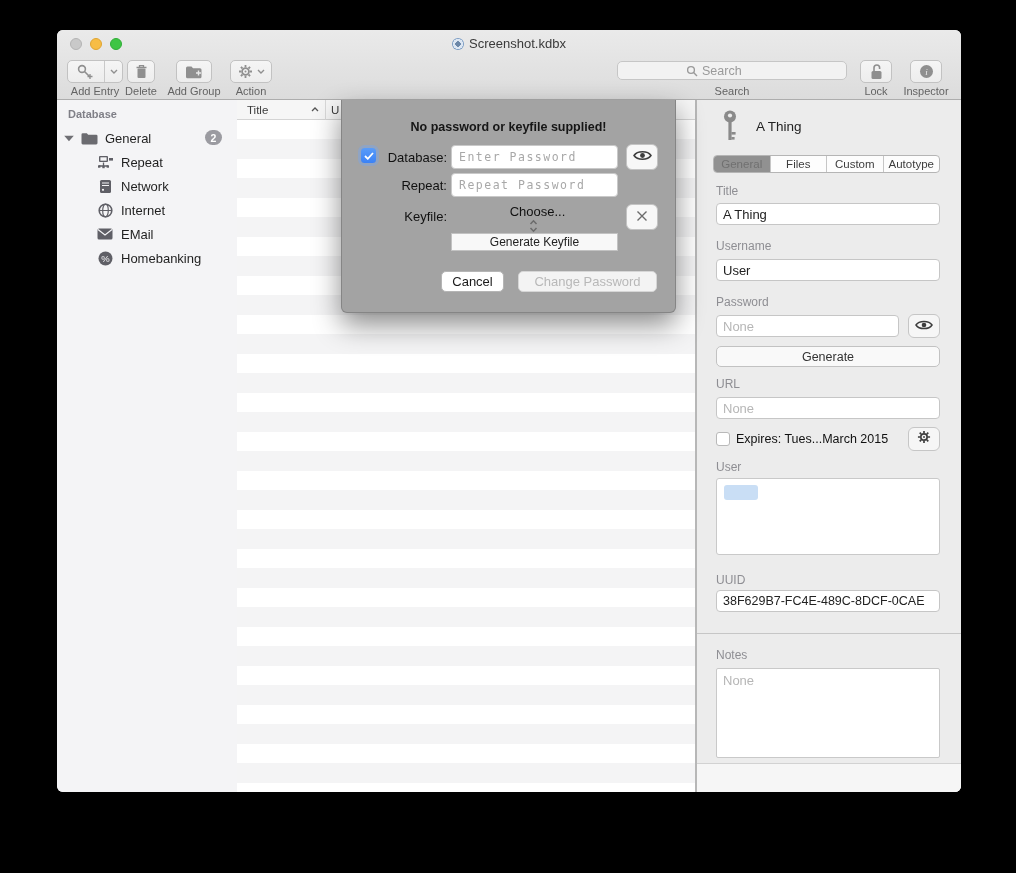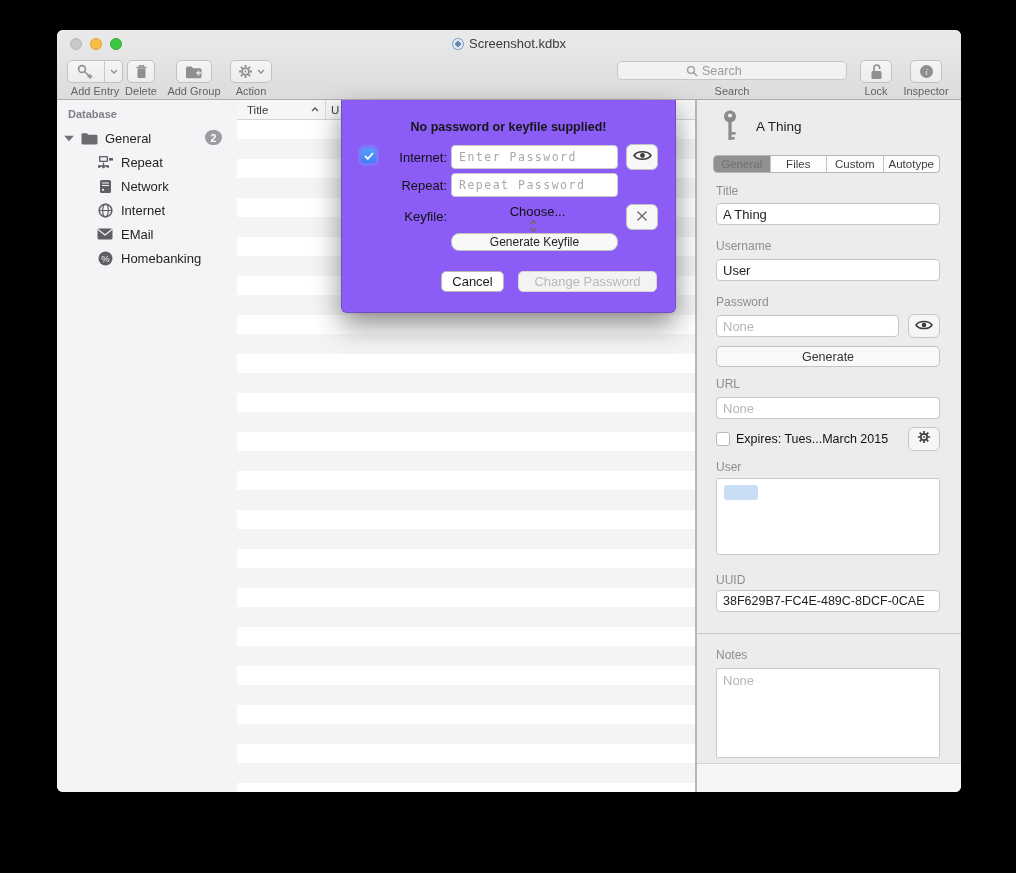--- a/index.html
+++ b/index.html
@@ -52,37 +52,37 @@
   
   #list-header { position:absolute; left:0; top:0; width:458px; height:20px; background:#f6f6f6;
     border-bottom:1px solid #d4d4d4; display:flex; align-items:center; font-size:11.5px; color:#3c3c3c; }
   #col-title { padding-left:10px; width:88px; display:flex; align-items:center; justify-content:space-between; }
   #col-div { width:1px; height:20px; background:#d8d8d8; }
   #col-user { padding-left:5px; }
   #rows { position:absolute; left:0; top:20px; width:458px; height:672px;
     background:repeating-linear-gradient(to bottom,#fff 0,#fff 19.5px,#f4f4f5 19.5px,#f4f4f5 39px); }
 
   
-  #sheet { position:absolute; left:284px; top:70px; width:335px; height:213px; background:#8b5cf6;
+  #sheet { position:absolute; left:284px; top:70px; width:335px; height:213px; background:#a3a3a3;
     border:1px solid rgba(0,0,0,.18); border-top:none; border-radius:0 0 6px 6px;
     box-shadow:0 12px 28px rgba(0,0,0,.45); z-index:10; }
   #sheet-msg { position:absolute; top:20px; left:0; width:100%; text-align:center; font-size:12.5px; font-weight:600; color:#161616; }
   .sh-label { position:absolute; font-size:13px; color:#111; text-align:right; width:86px; }
   .sh-input { position:absolute; left:109px; width:167px; height:24px; border:1px solid #c9c9c9; border-radius:4px;
     background:#fff; padding:0 7px; font-family:"DejaVu Sans Mono",monospace; font-size:11.5px; letter-spacing:1.5px; color:#333; outline:none; }
   .sh-input::placeholder { color:#a8a8a8; }
   .sq-btn { position:absolute; left:284px; width:32px; height:26px; border:1px solid #c3c3c3; border-radius:6px;
     background:#f7f7f7; display:flex; align-items:center; justify-content:center; color:#4a4a4a; }
   #dlg-checkbox { position:absolute; left:19px; top:48px; width:15px; height:15px; border-radius:3.5px;
     background:linear-gradient(#5a9cf8,#3b82f6); box-shadow:0 0 0 3px rgba(110,165,255,.35);
     display:flex; align-items:center; justify-content:center; }
   #keyfile-popup { position:absolute; left:109px; top:104px; width:167px; height:26px; display:flex; align-items:center;
     justify-content:space-between; font-size:13px; color:#111;flex-direction:column; }
   #gen-keyfile { position:absolute; left:109px; top:133px; width:167px; height:18px; border:1px solid #c2c2c2;
-    border-radius:8px; background:#f8f8f8; font-size:12px; color:#222; display:flex; align-items:center; justify-content:center; }
+    border-radius:0; background:#f8f8f8; font-size:12px; color:#222; display:flex; align-items:center; justify-content:center; }
   .dlg-btn { position:absolute; top:171px; height:21px; border-radius:5px; font-size:13px;
     display:flex; align-items:center; justify-content:center; }
   #btn-cancel { left:99px; width:63px; background:#fff; border:1px solid #b5b5b5; color:#1a1a1a; }
   #btn-change { left:176px; width:139px; background:#f3f3f3; border:1px solid #d6d6d6; color:#b8b8b8; }
 
   
   .in-label { position:absolute; left:19px; font-size:12px; color:#8e8e93; }
   .in-field { position:absolute; left:19px; width:224px; height:22px; border:1px solid #c6c6c6; border-radius:4px;
     background:#fff; padding:0 6px; font-size:13px; color:#222; outline:none; font-family:"Liberation Sans",sans-serif; }
   .in-field::placeholder { color:#b6b6b6; }
@@ -382,21 +382,21 @@
   </div>
 
   <div id="sheet">
     <div id="sheet-msg">No password or keyfile supplied!</div>
 
     <div id="dlg-checkbox">
       <svg width="10" height="8" viewBox="0 0 10 8">
           <path d="M1 4 L3.8 6.8 L9 1" fill="none" stroke="#fff" stroke-width="1.8"></path>
         </svg>
     </div>
-    <div class="sh-label" style="left:19px;top:50px;">Internet:</div>
+    <div class="sh-label" style="left:19px;top:50px;">Database:</div>
     <input class="sh-input" style="top: 45px;" placeholder="Enter Password">
     <div class="sq-btn" style="top:44px;">
       <span>
         <svg width="19" height="13" viewBox="0 0 18 12">
             <path d="M1 6 C4 1.3 14 1.3 17 6 C14 10.7 4 10.7 1 6 Z" fill="none" stroke="#3d3d3d" stroke-width="1.5"></path>
             <circle cx="9" cy="6" r="2.3" fill="#3d3d3d"></circle>
           </svg>
       </span>
     </div>
 

